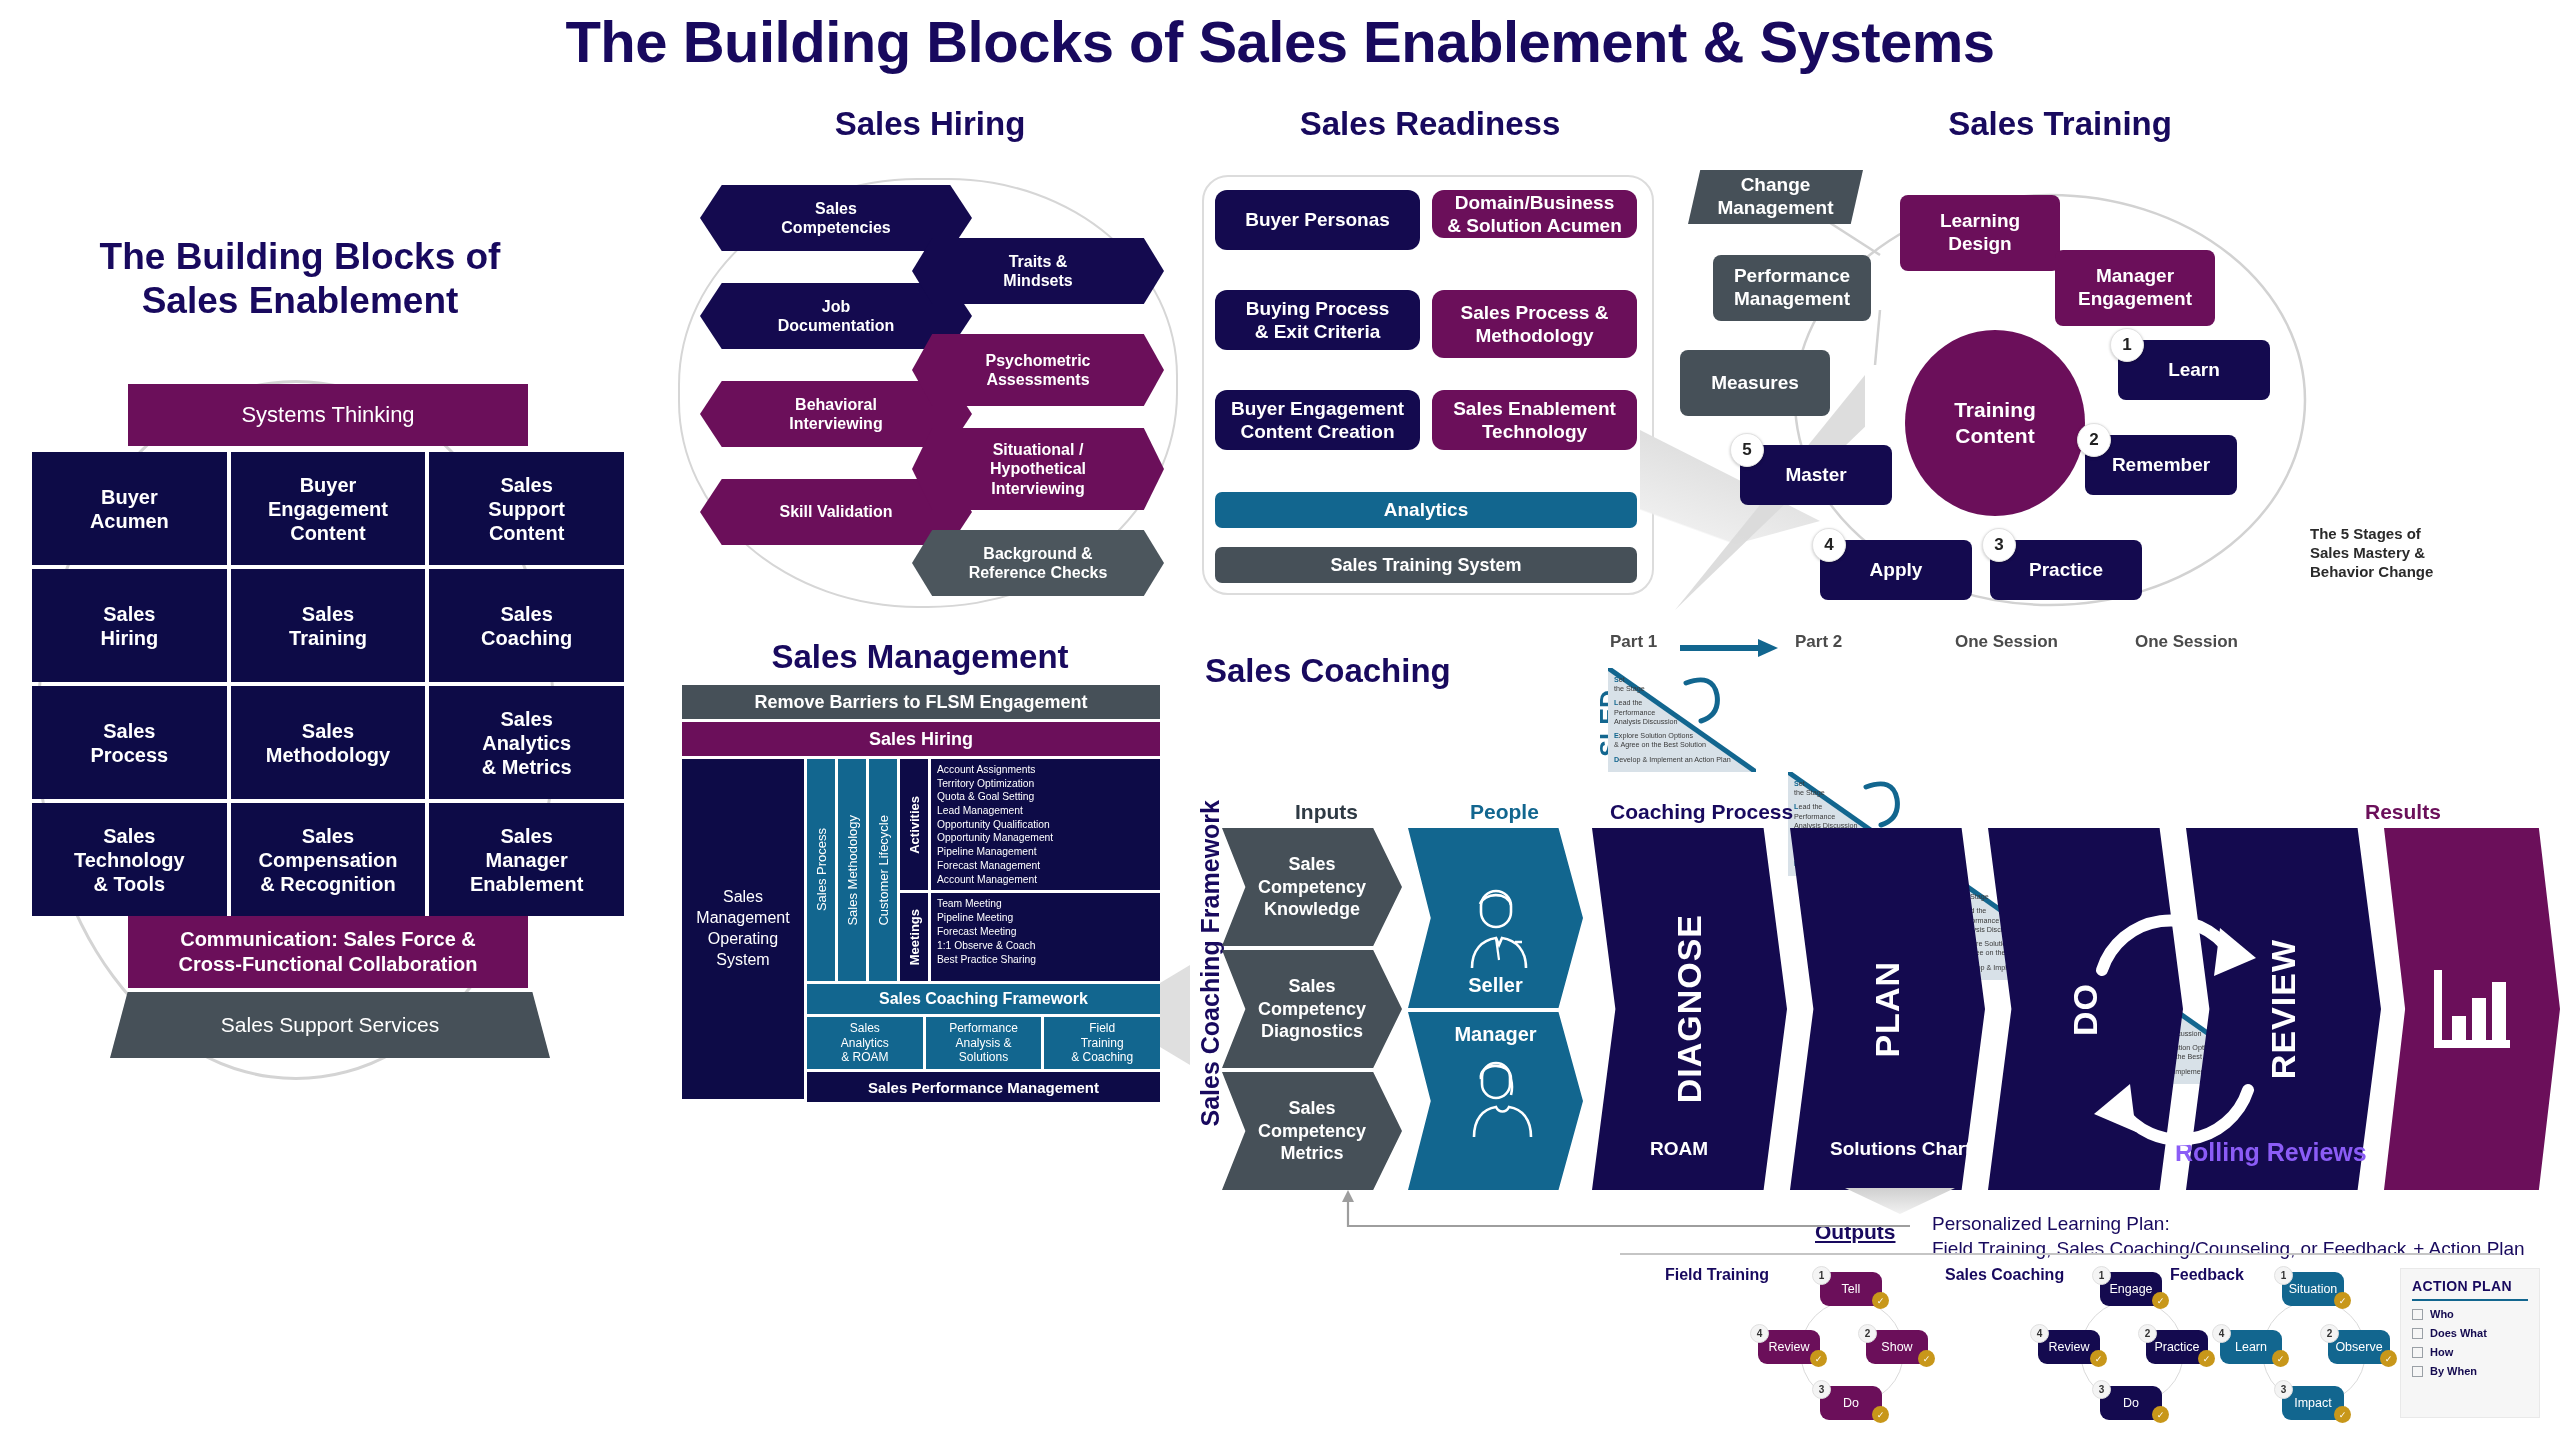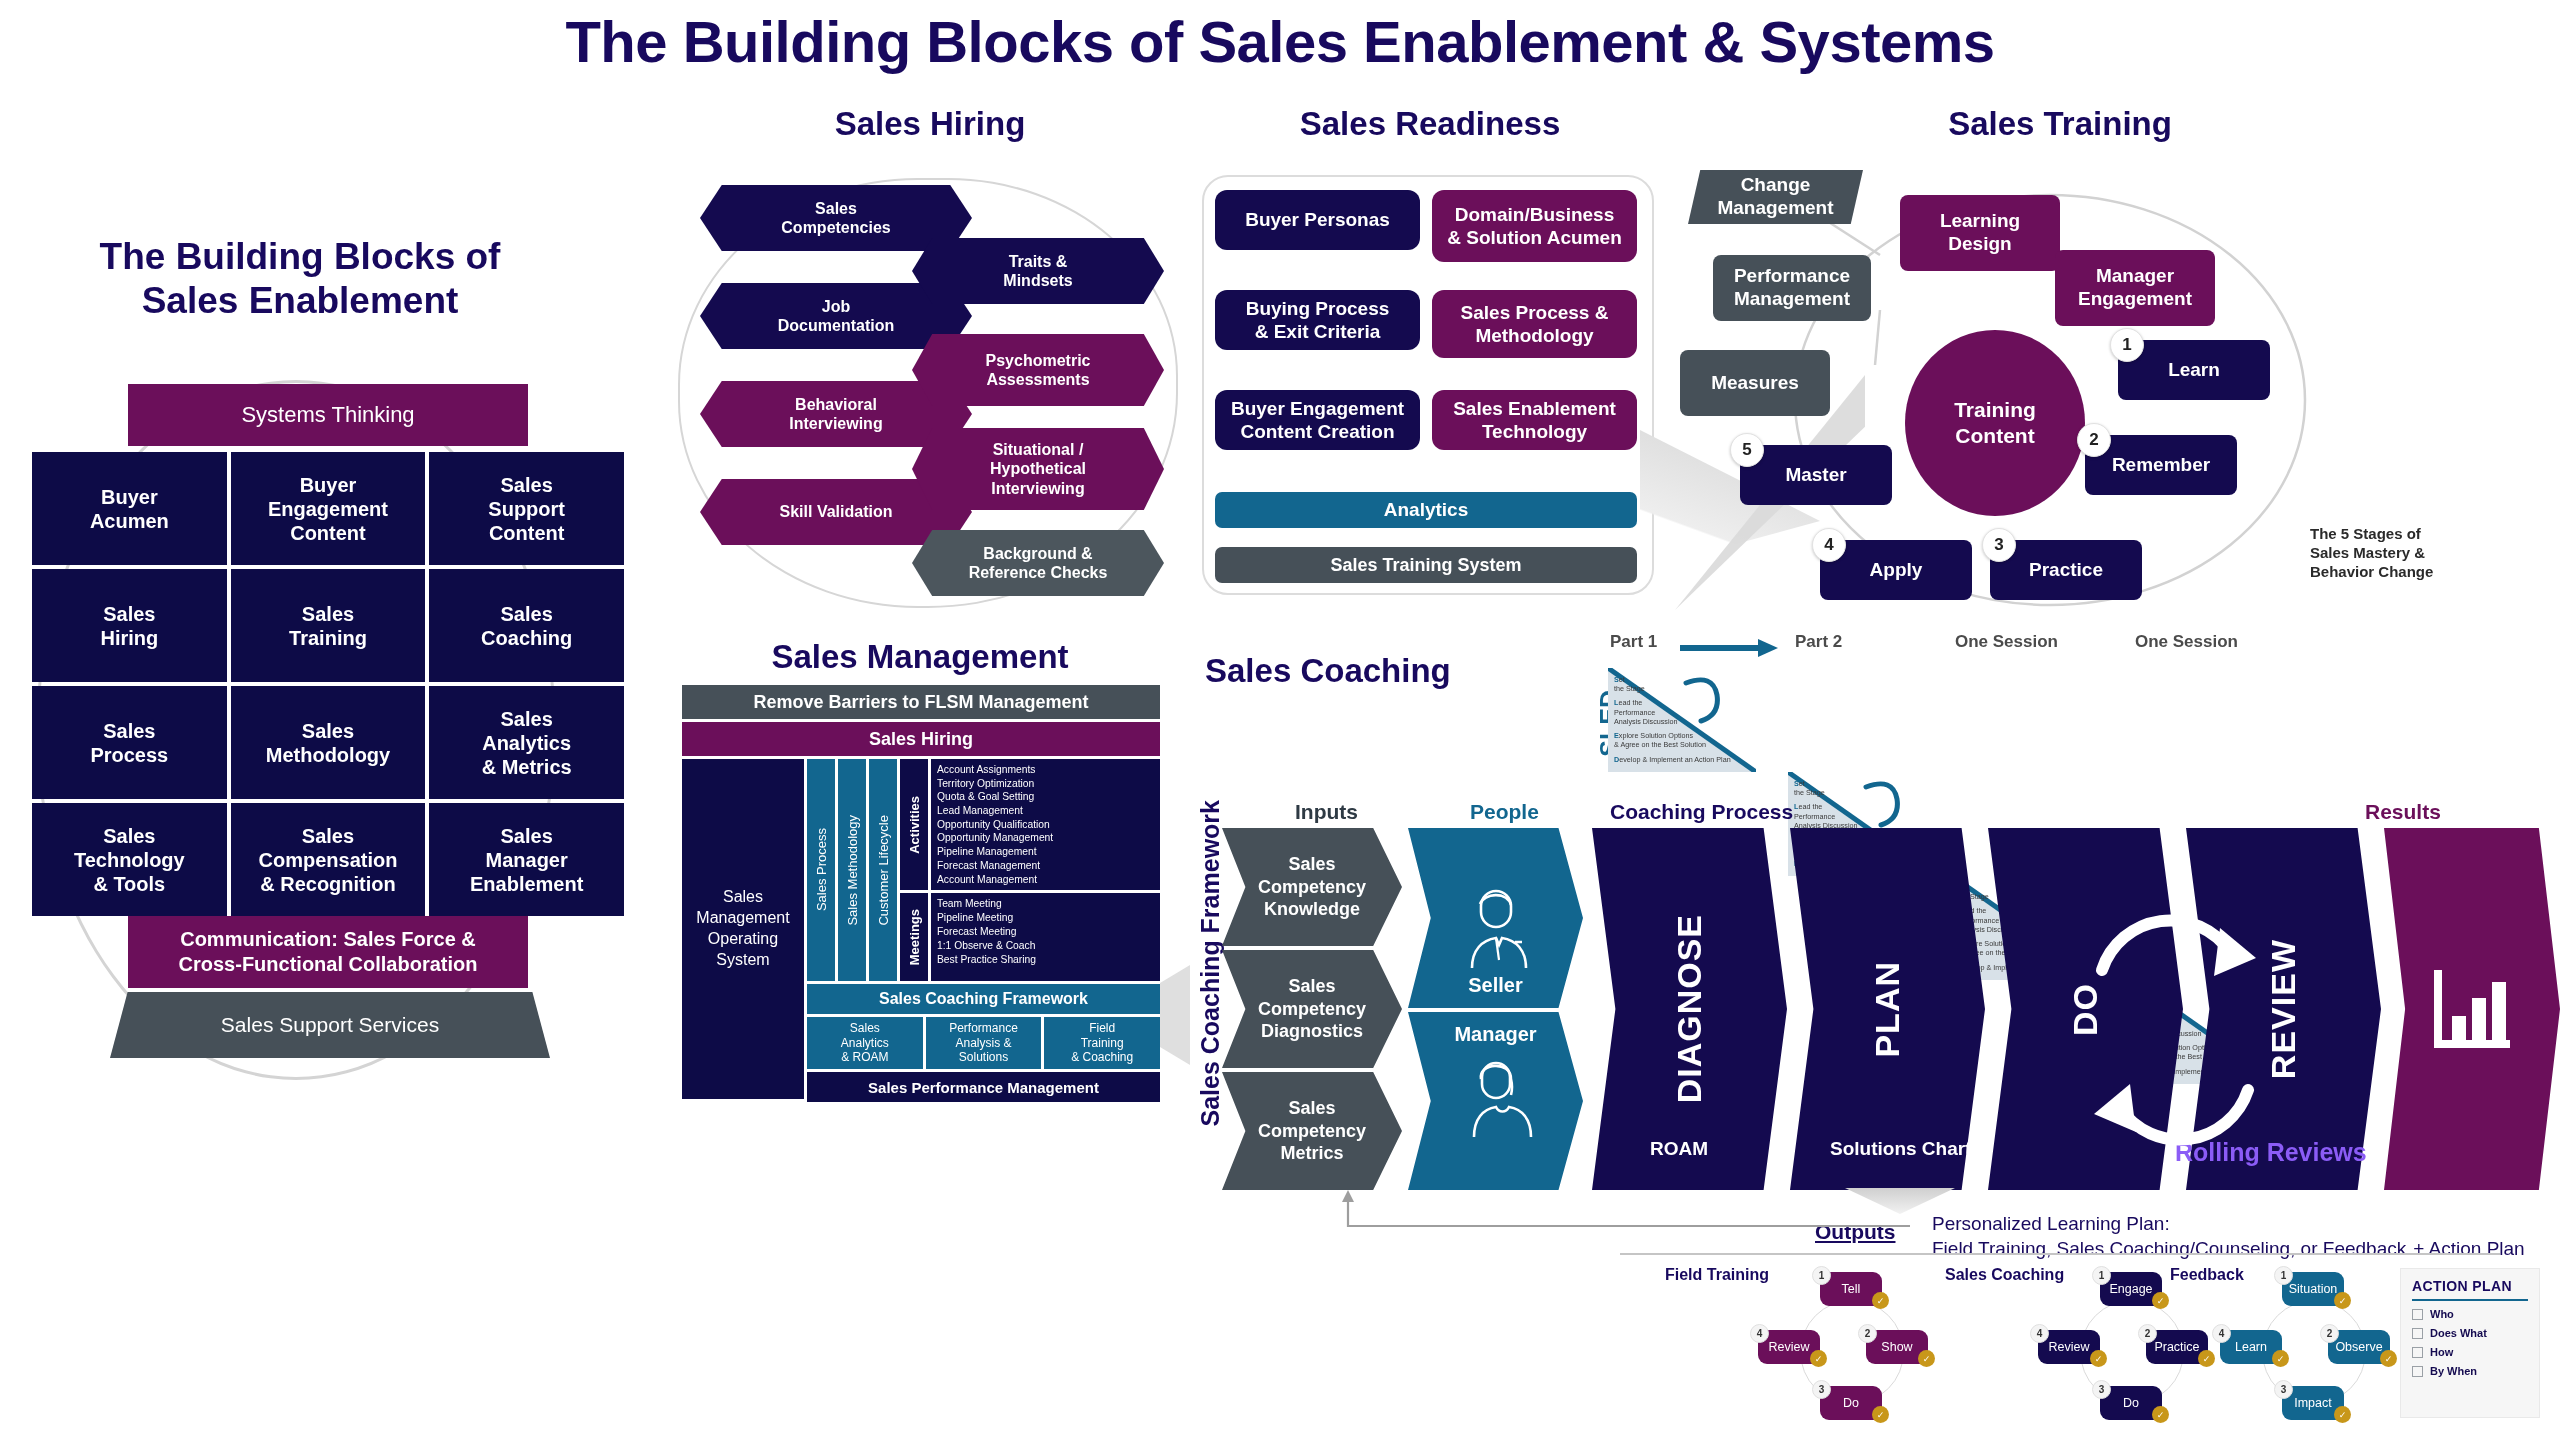--- a/index.html
+++ b/index.html
@@ -194,21 +194,21 @@
 <div class="abs hex navy" style="left:912px; top:238px; width:252px; height:66px;">Traits &amp;<br>Mindsets</div>
 <div class="abs hex purple" style="left:912px; top:334px; width:252px; height:72px;">Psychometric<br>Assessments</div>
 <div class="abs hex purple" style="left:912px; top:428px; width:252px; height:82px;">Situational /<br>Hypothetical<br>Interviewing</div>
 <div class="abs hex slate" style="left:912px; top:530px; width:252px; height:66px;">Background &amp;<br>Reference Checks</div>
 
 <div class="abs sec-title" id="sr-title">Sales Readiness</div>
 <div class="abs" id="sr-frame"></div>
 <div class="abs" id="sr-wedge"></div>
 
 <div class="abs sr-card sr-navy" style="left:1215px; top:190px; width:205px; height:60px;">Buyer Personas</div>
-<div class="abs sr-card sr-purple" style="left:1432px; top:190px; width:205px; height:72px;">Domain/Business<br>&amp; Solution Acumen</div>
+<div class="abs sr-card sr-purple" style="left:1432px; top:190px; width:205px; height:48px;">Domain/Business<br>&amp; Solution Acumen</div>
 <div class="abs sr-card sr-navy" style="left:1215px; top:290px; width:205px; height:60px;">Buying Process<br>&amp; Exit Criteria</div>
 <div class="abs sr-card sr-purple" style="left:1432px; top:290px; width:205px; height:68px;">Sales Process &amp;<br>Methodology</div>
 <div class="abs sr-card sr-navy" style="left:1215px; top:390px; width:205px; height:60px;">Buyer Engagement<br>Content Creation</div>
 <div class="abs sr-card sr-purple" style="left:1432px; top:390px; width:205px; height:60px;">Sales Enablement<br>Technology</div>
 <div class="abs" id="sr-analytics" style="left:1215px; top:492px; width:422px; height:36px;">Analytics</div>
 <div class="abs" id="sr-sts" style="left:1215px; top:547px; width:422px; height:36px;">Sales Training System</div>
 
 <div class="abs sec-title" id="st-title">Sales Training</div>
 <svg class="abs" style="left:1690px; top:150px;" width="880" height="470">
   <ellipse cx="360" cy="250" rx="255" ry="205" fill="none" stroke="#d2d2d2" stroke-width="2.5"></ellipse>
@@ -233,21 +233,21 @@
 <div class="abs st-box st-navy" style="left:1990px; top:540px; width:152px; height:60px;">Practice</div>
 <div class="abs st-num" style="left:1982px; top:528px;">3</div>
 <div class="abs st-box st-navy" style="left:1820px; top:540px; width:152px; height:60px;">Apply</div>
 <div class="abs st-num" style="left:1812px; top:528px;">4</div>
 <div class="abs st-box st-navy" style="left:1740px; top:445px; width:152px; height:60px;">Master</div>
 <div class="abs st-num" style="left:1730px; top:433px;">5</div>
 <div class="abs" id="st-note">The 5 Stages of<br>Sales Mastery &amp;<br>Behavior Change</div>
 
 <div class="abs sec-title" id="sm-title">Sales Management</div>
 <div class="abs" id="sm-wrap">
-  <div class="sm-bar sm-slate">Remove Barriers to FLSM Management</div>
+  <div class="sm-bar sm-slate">Remove Barriers to FLSM Engagement</div>
   <div class="sm-bar sm-purple" style="margin-top:3px;">Sales Hiring</div>
 
   <div style="display:flex; margin-top:3px; gap:3px;">
 
     <div class="sm-navy" style="width:122px; height:340px; color:#fff; display:flex; align-items:center; justify-content:center;
                 text-align:center; font-size:16px; line-height:1.3;">Sales<br>Management<br>Operating<br>System</div>
 
     <div style="flex:1; display:flex; flex-direction:column; gap:3px;">
 
       <div style="display:flex; gap:3px; height:222px;">

